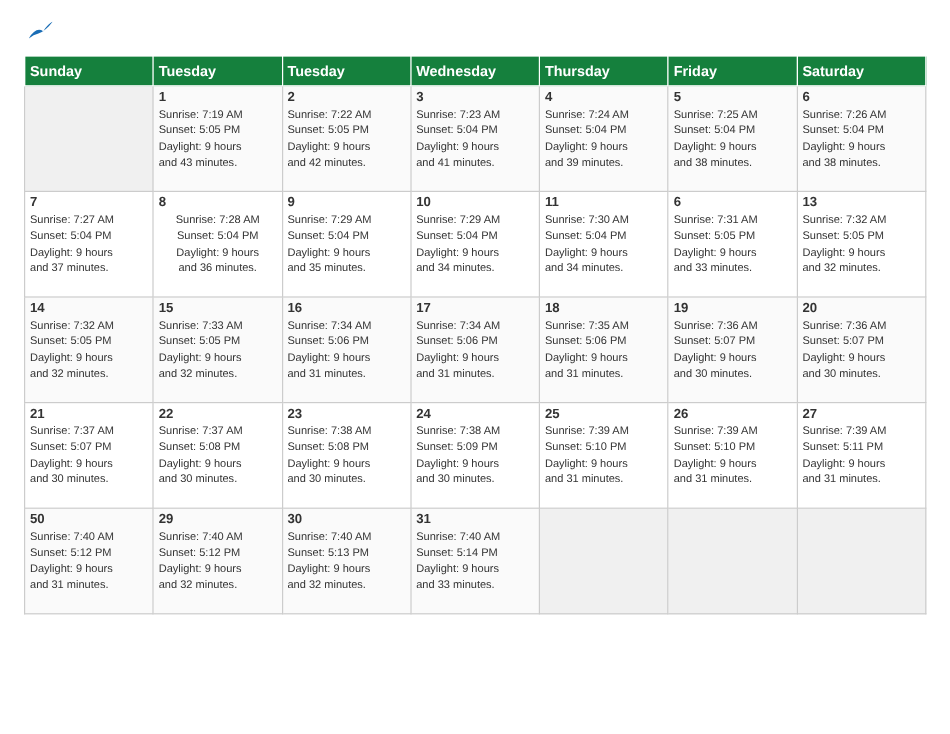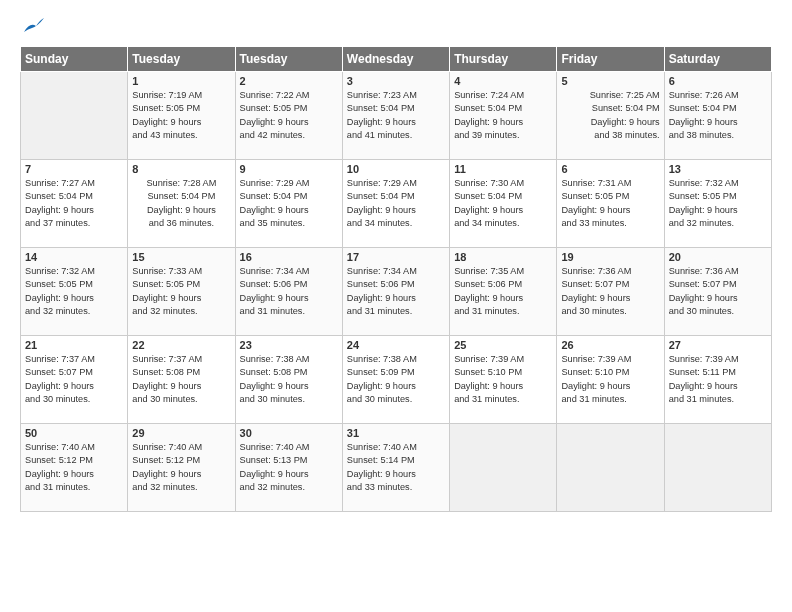--- a/index.html
+++ b/index.html
@@ -58,21 +58,21 @@
     .location {
       font-size: 14px;
       color: #555;
     }
     .calendar {
       width: 100%;
       border-collapse: collapse;
       font-size: 10px;
     }
     .calendar thead tr th {
-      background-color: #737373;
+      background-color: #15803d;
       color: #fff;
       padding: 5px 4px;
       text-align: left;
       font-size: 12px;
       font-weight: bold;
       border: 1px solid #fff;
     }
     .calendar tbody tr td {
       border: 1px solid #ccc;
       vertical-align: top;
@@ -159,21 +159,21 @@
           </td>
           <td>
             <span class="day-num">4</span>
             <div class="day-info" style="white-space: pre-line;">Sunrise: 7:24 AM
 Sunset: 5:04 PM
 Daylight: 9 hours
 and 39 minutes.</div>
           </td>
           <td>
             <span class="day-num">5</span>
-            <div class="day-info" style="white-space: pre-line; text-align: right;">Sunrise: 7:25 AM
+            <div class="day-info" style="white-space: pre-line;">Sunrise: 7:25 AM
 Sunset: 5:04 PM
 Daylight: 9 hours
 and 38 minutes.</div>
           </td>
           <td>
             <span class="day-num">6</span>
             <div class="day-info" style="white-space: pre-line;">Sunrise: 7:26 AM
 Sunset: 5:04 PM
 Daylight: 9 hours
 and 38 minutes.</div>

